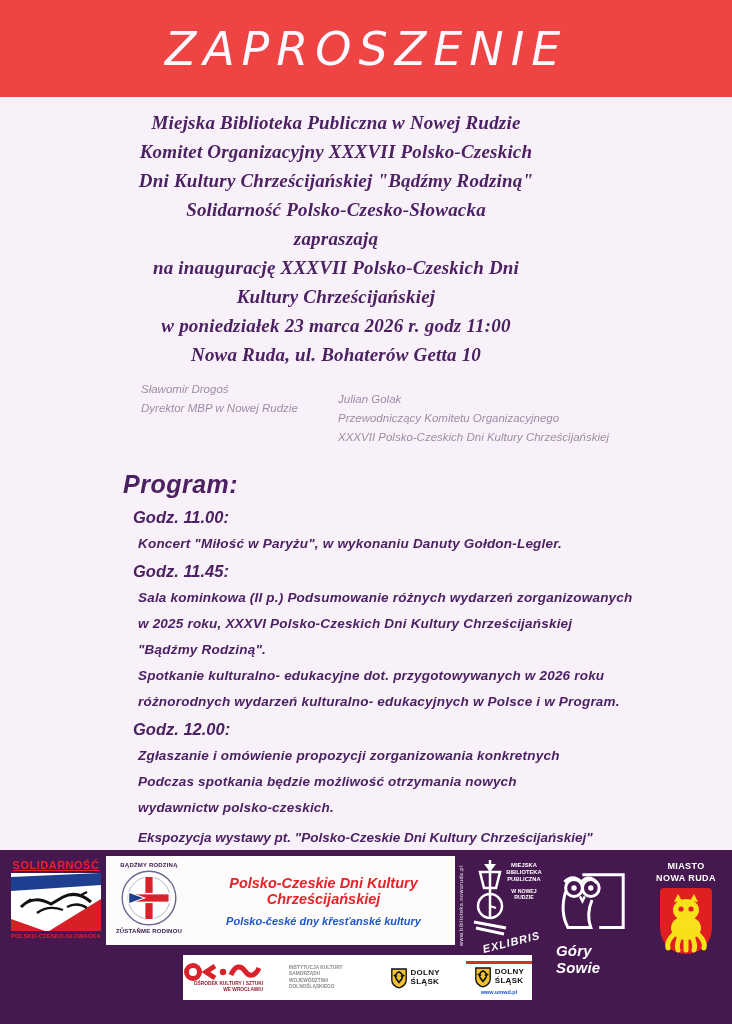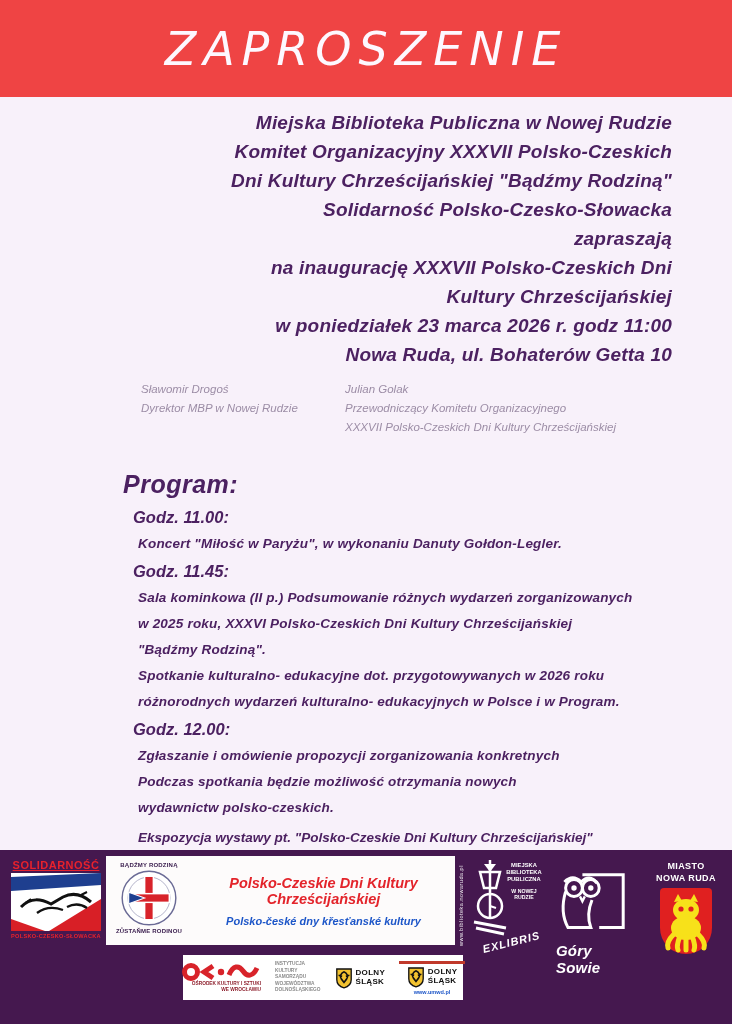--- a/index.html
+++ b/index.html
@@ -13,28 +13,28 @@
   .header {
     position:absolute; left:0; top:0; width:732px; height:97px;
     background:#ef4444; display:flex; align-items:center; justify-content:center;
   }
   .header .title {
     color:#fdf8ff; font-size:46px; font-weight:400; font-style:italic;
     letter-spacing:7px; font-family:"DejaVu Sans", sans-serif;
   }
   
   .invitation {
-    position:absolute; left:0; top:108px; width:672px; text-align:right;
-    color:#4c2161; font-style:italic; font-weight:700; font-size:19px;
+    position:absolute; left:0; top:108px; width:672px; text-align:center;
+    color:#4c2161; font-style:italic; font-weight:700; font-size:19px;font-family:Liberation Serif, serif;
   }
   .invitation .line { display:block; height:29px; line-height:29px; letter-spacing:.2px; }
   
   .sig { position:absolute; top:380px; font-style:italic; color:#9c8da6; font-size:11.5px; line-height:19px; }
   .sig.left { left:141px; }
-  .sig.right { left:345px; }
+  .sig.right { left:338px;margin-top:10px; }
   
   .program-heading {
     position:absolute; left:123px; top:470px; color:#4c2161;
     font-size:25px; font-weight:700; font-style:italic; letter-spacing:.5px;
   }
   .program {
     position:absolute; left:133px; top:503px; width:540px;
     color:#4c2161; font-style:italic;
   }
   .ptime { font-size:16.5px; font-weight:700; margin-top:5px; height:23px; }
@@ -71,22 +71,22 @@
   .library .ex { position:absolute; left:24px; bottom:6px; font-size:11px; font-weight:700; font-style:italic; transform:rotate(-14deg); letter-spacing:1px; }
   
   .sowie { position:absolute; left:556px; top:20px; width:80px; text-align:left; color:#fff;font-style:italic; }
   .sowie .lbl { font-size:15px; font-weight:700; margin-top:2px; letter-spacing:.2px; }
   
   .miasto { position:absolute; left:650px; top:10px; width:72px; text-align:center; color:#fff; }
   .miasto .t { font-size:9px; font-weight:700; line-height:12px; letter-spacing:.4px; }
   .shield { position:relative; width:52px; height:66px; margin:4px auto 0; background:#e02020; border-radius:4px 4px 26px 26px; }
   
   .strip {
-    position:absolute; left:183px; top:105px; width:280px; height:45px; background:#fff;
-    display:flex; align-items:center; justify-content:center; gap:14px;
+    position:absolute; left:183px; top:105px; width:349px; height:45px; background:#fff;
+    display:flex; align-items:center; justify-content:center; gap:26px;
   }
   .okis { display:flex; flex-direction:column; align-items:flex-end; }
   .okis .txt { color:#8d1f2c; font-weight:700; font-size:4.8px; line-height:6px; text-align:right; }
   .inst { color:#8a8a8a; font-weight:700; font-size:4.8px; line-height:6.5px; }
   .dolny { display:flex; align-items:center; gap:3px; }
   .dolny .dt { color:#111; font-weight:700; font-size:8px; line-height:8.5px; letter-spacing:.3px; }
   .dolny2wrap { display:flex; flex-direction:column; align-items:center; }
   .redline { width:66px; height:3px; background:#c0392b; margin-bottom:2px; }
   .umwd { color:#1d56c8; font-weight:700; font-size:5.5px; margin-top:1px; }
 </style>

